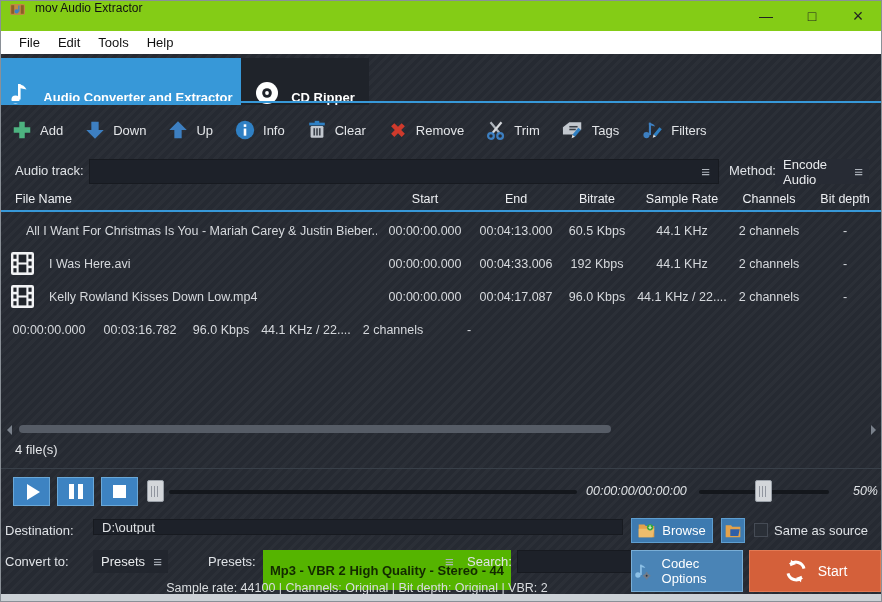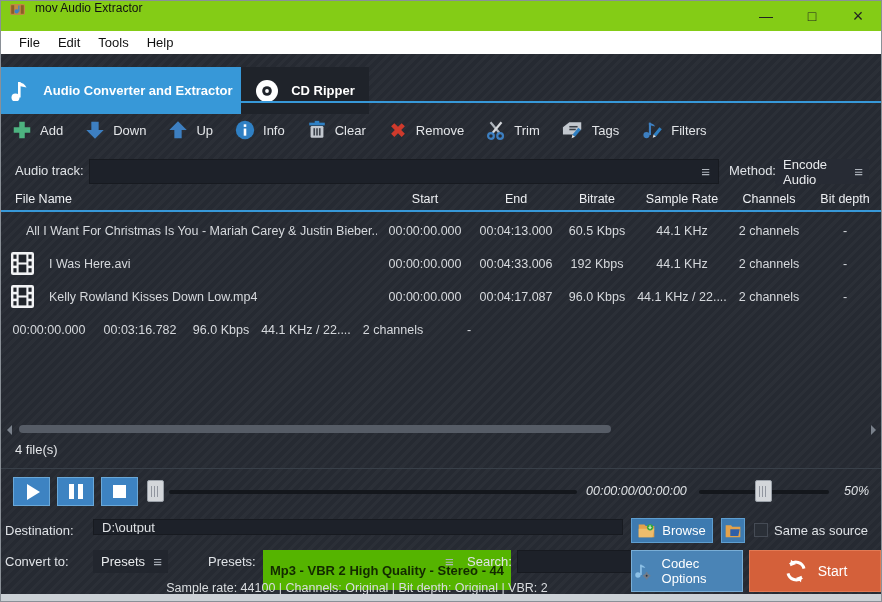--- a/index.html
+++ b/index.html
@@ -20,21 +20,21 @@
   .menuitem { font-size:13px; color:#111; padding:0 9px; }
 
   
   .main { position:absolute; top:53px; left:0; right:0; bottom:0; background:#262a32;
           background-image:repeating-linear-gradient(135deg, rgba(255,255,255,.022) 0 3px, rgba(0,0,0,0) 3px 7px); color:#d8dbde; }
   .main .abs { position:absolute; }
 
   
   .tabs { position:absolute; top:0; left:0; right:0; height:47px; }
   .tabline { position:absolute; top:47px; left:0; right:0; height:2px; background:#3798d8; }
-  .tab { position:absolute; top:13px; height:47px; display:flex; align-items:center; justify-content:center; gap:12px; }
+  .tab { position:absolute; top:4px; height:47px; display:flex; align-items:flex-end; justify-content:center; gap:12px; }
   .tab.active { left:0; width:240px; background:#3798d8; }
   .tab.inactive { left:240px; width:128px; background:#1f232a; }
   .tab .tlabel { font-size:13px; font-weight:bold; color:#fff; }
 
   
   .toolbar { position:absolute; top:50px; left:0; right:0; height:52px; display:flex; align-items:center; padding-left:10px; gap:21px; }
   .tbtn { display:flex; align-items:center; gap:7px; cursor:default; }
   .tbtn .tblabel { font-size:13px; color:#e3e5e8; }
 
   
@@ -70,21 +70,21 @@
   .player { position:absolute; top:414px; left:0; right:0; height:44px; border-top:1px solid #394049;font-style:italic; }
   .pbtns { position:absolute; left:12px; top:8px; display:flex; gap:7px; }
   .pbtn { width:37px; height:29px; background:#3d83c2; border:1px solid #6aa8d8; display:flex; align-items:center; justify-content:center; }
   .i-play { width:0; height:0; border-top:8px solid transparent; border-bottom:8px solid transparent; border-left:13px solid #fff; margin-left:3px; }
   .i-pause { display:flex; gap:4px; } .i-pause i { display:block; width:5px; height:15px; background:#fff; }
   .i-stop { width:13px; height:13px; background:#fff; }
   .strack { position:absolute; height:4px; background:#14171c; border-radius:2px; top:21px; }
   .knob { position:absolute; top:11px; width:17px; height:22px; border-radius:2px; border:1px solid #9aa0a8;
           background:#d3d6da repeating-linear-gradient(90deg, rgba(90,96,110,.55) 0 1px, rgba(0,0,0,0) 1px 3px) center/60% 55% no-repeat; }
   .ptime { position:absolute; left:585px; top:15px; width:100px; text-align:center; font-size:12.5px; color:#e0e3e6; }
-  .pvol { position:absolute; left:843px; top:15px; width:34px; text-align:left; font-size:12.5px; color:#e0e3e6; }
+  .pvol { position:absolute; left:843px; top:15px; width:34px; text-align:right; font-size:12.5px; color:#e0e3e6; }
 
   
   .dest { position:absolute; top:464px; left:0; right:0; height:26px; }
   .btn-blue { background:#3d7ab0; border:1px solid #5e9ed0; color:#fff; font-size:13px; display:flex; align-items:center; justify-content:center; gap:7px; }
   .chk { position:absolute; width:14px; height:14px; background:#2a2f37; border:1px solid #454b55; }
 
   
   .convert { position:absolute; top:496px; left:0; right:0; height:26px; }
   .preset-green { position:absolute; left:262px; top:0; height:40px; display:flex; align-items:center; padding:0 7px; font-size:13px; font-weight:bold; }
 

